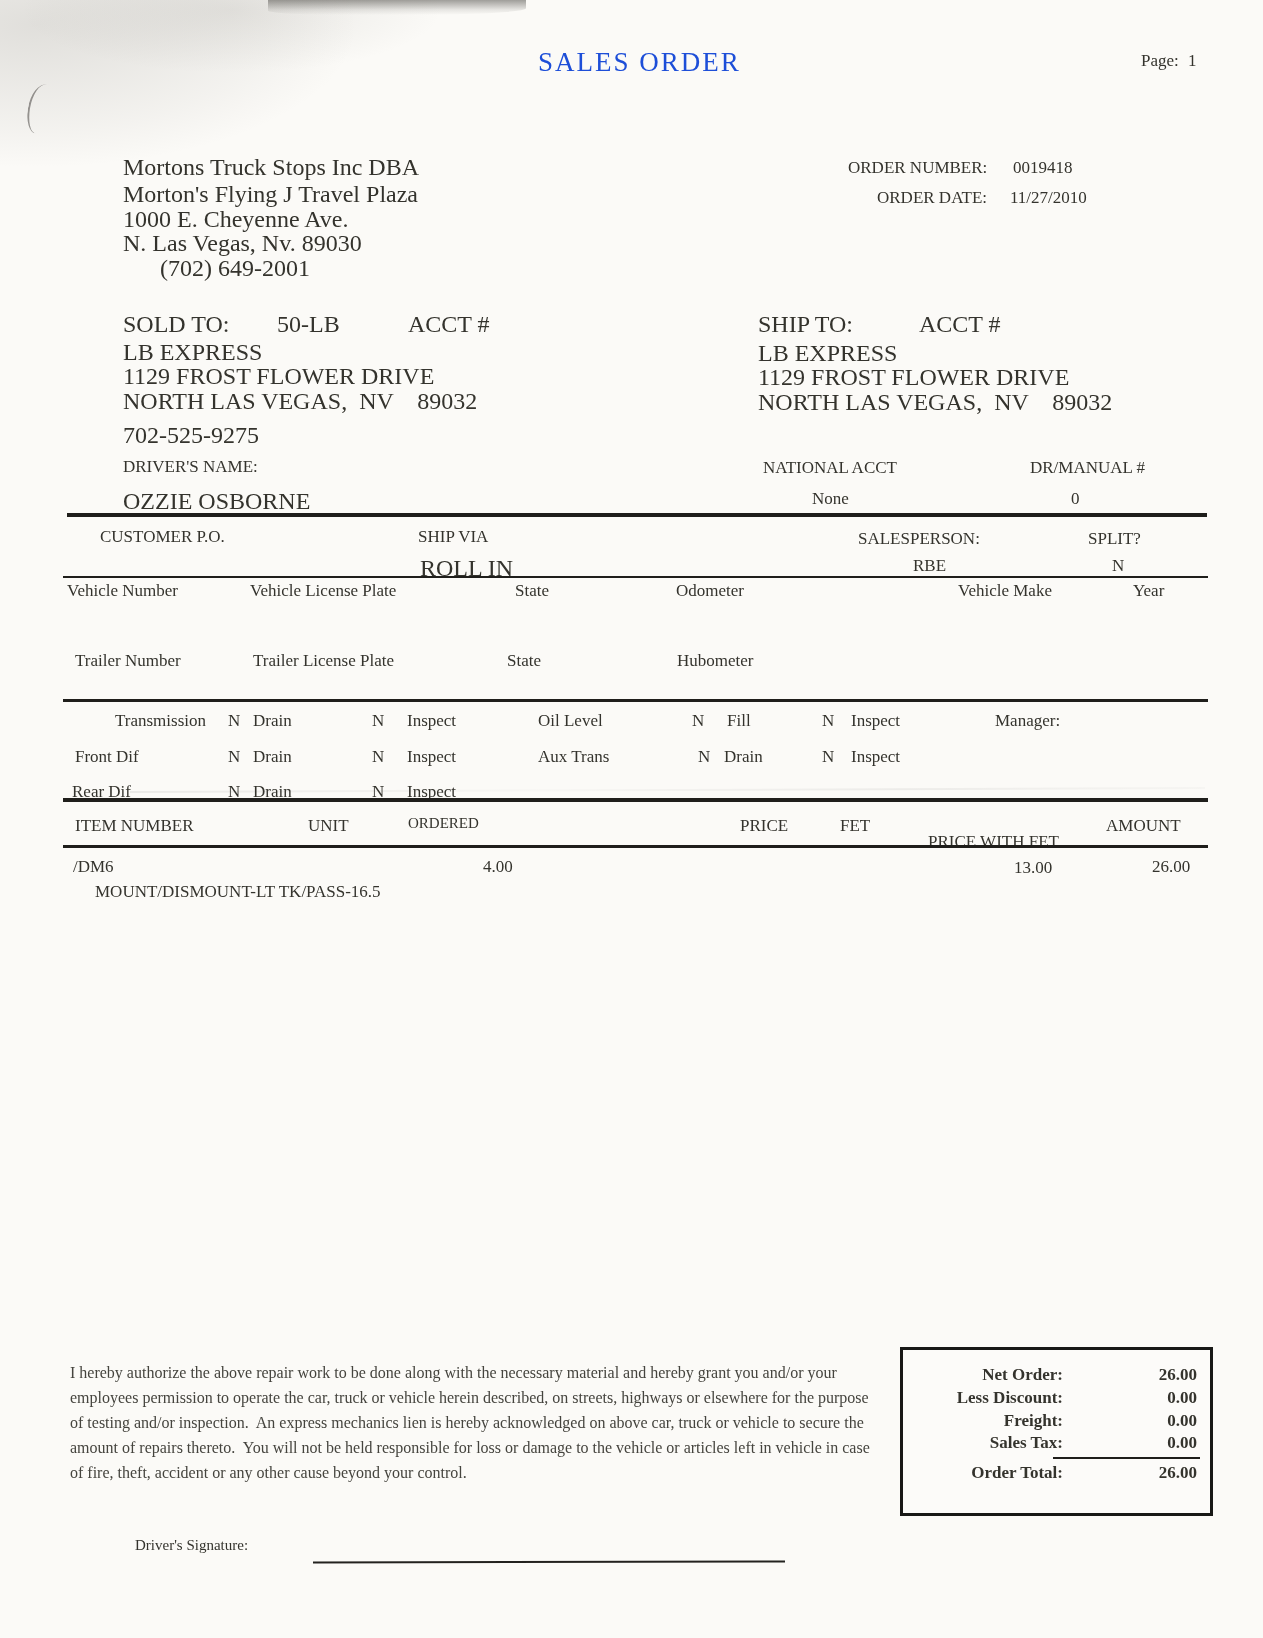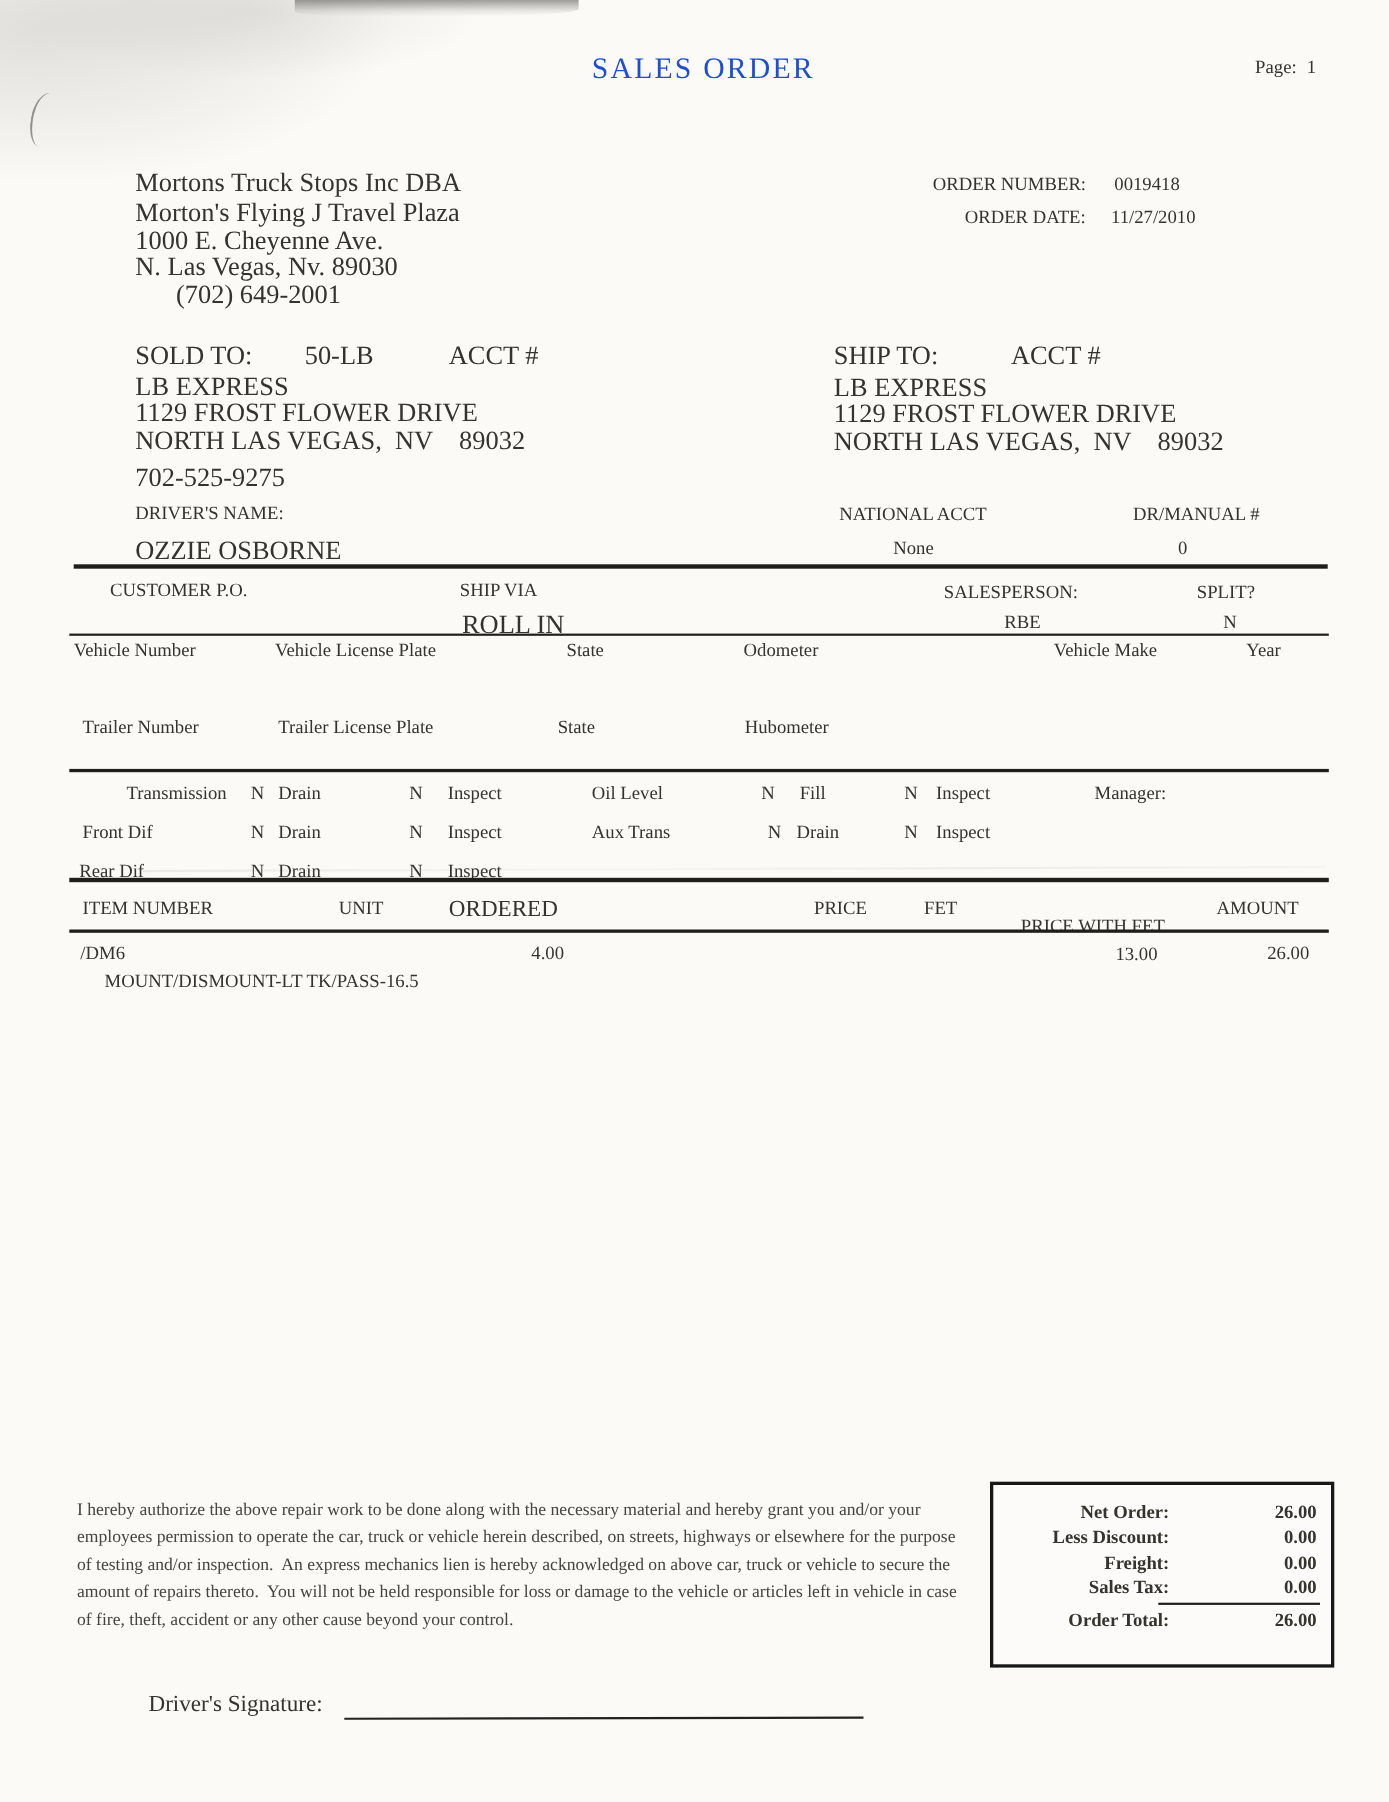--- a/index.html
+++ b/index.html
@@ -6,21 +6,21 @@
   .page{
     position:relative;
     width:1263px;height:1638px;
     background:#fbfaf7;
     font-family:"Liberation Serif","DejaVu Serif",serif;
     color:#34332d;
     overflow:hidden;
   }
   .t{position:absolute;white-space:pre;font-size:17px;line-height:1.2;}
   .t18{font-size:24px;}
-  .t19{font-size:21px;}
+  .t19{font-size:15px;}
   .t16{font-size:16px;}
   .t27{font-size:27px;letter-spacing:2px;color:#1d4ed8;}
   .rule{position:absolute;background:#1f1e1b;}
   .faded{color:#45443e;}
   
   .totalsbox{
     position:absolute;left:900px;top:1347px;width:307px;height:163px;
     border:3px solid #181816;background:#fcfbf9;
   }
   .totalsbox .lab{position:absolute;left:0;width:160px;text-align:right;font-weight:bold;font-size:17px;white-space:pre;}

